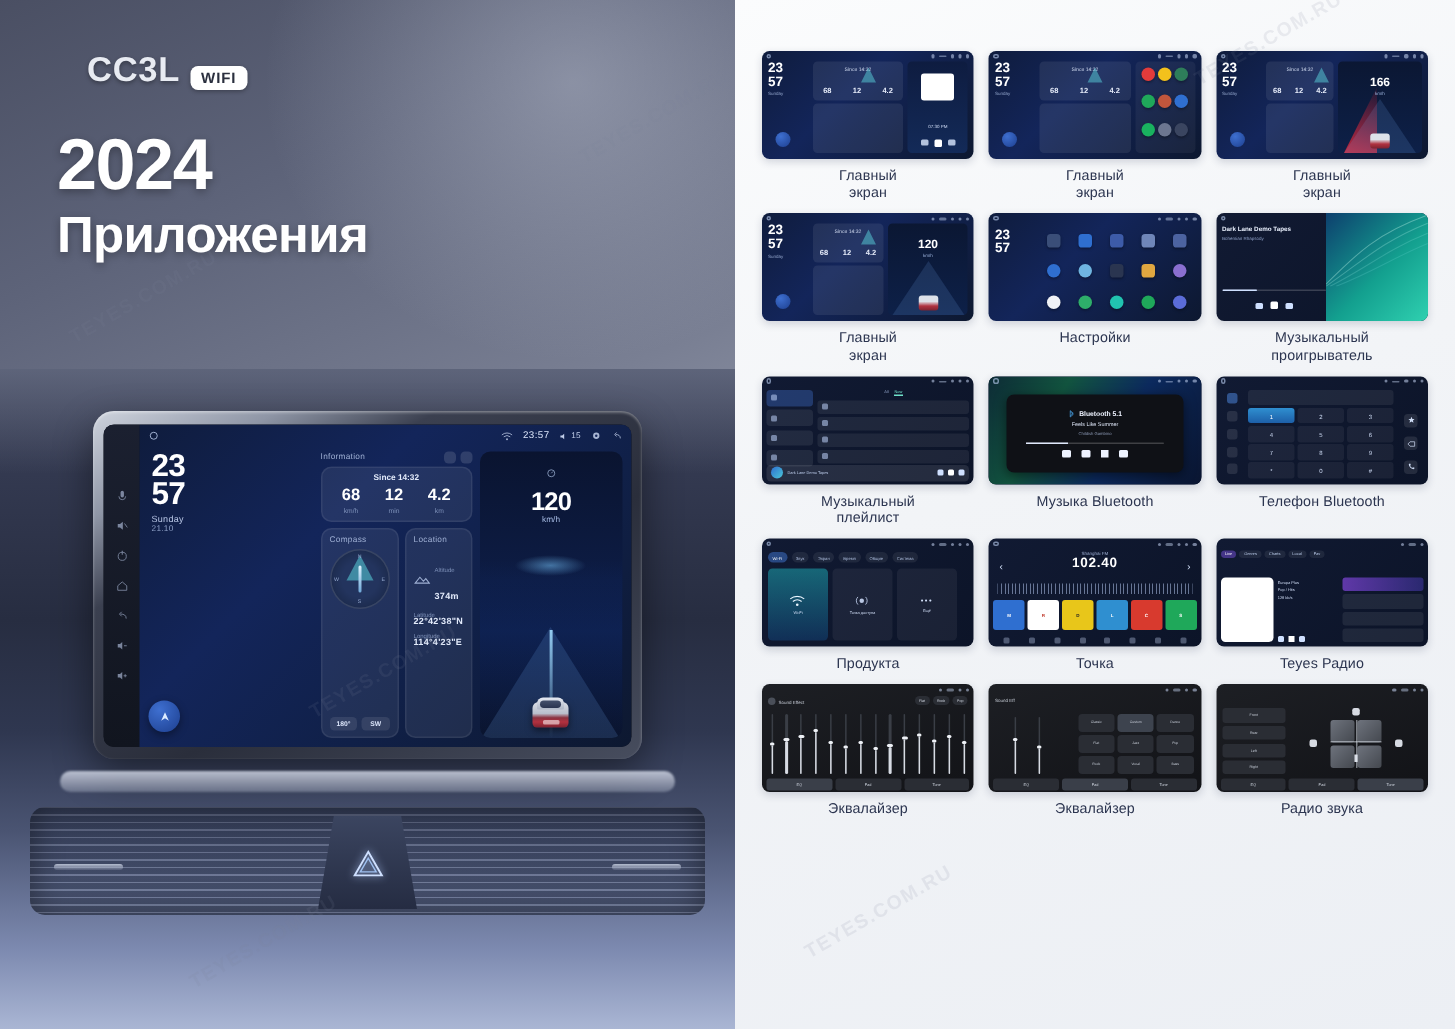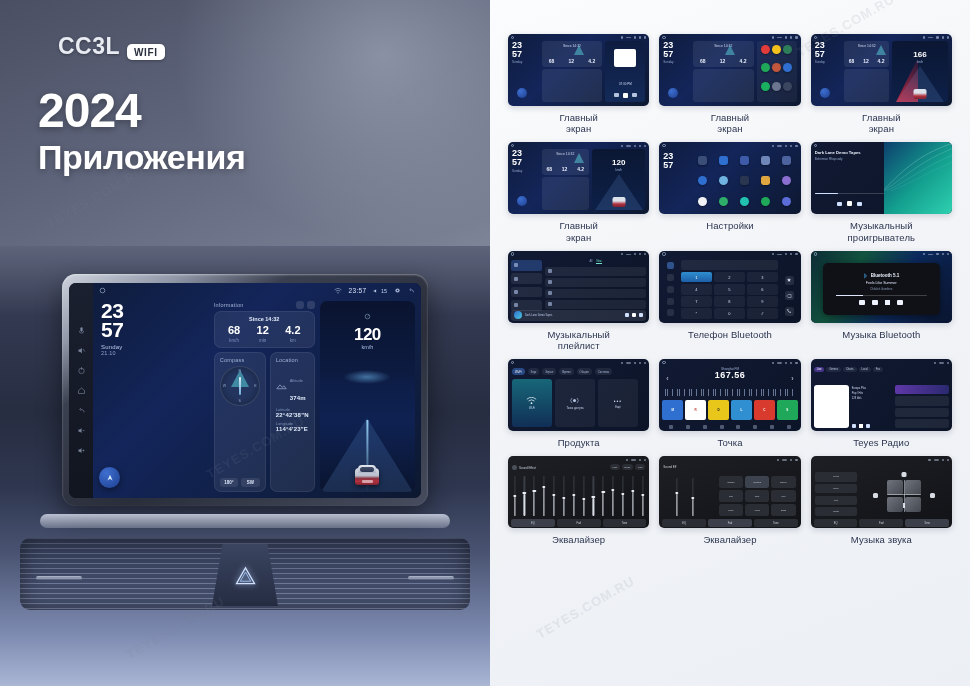--- a/index.html
+++ b/index.html
@@ -1052,20 +1052,56 @@
             </span>
           </div>
         </div>
         <div class="cap">
           <span>Музыкальный</span><br>
           <span>плейлист</span>
         </div>
       </div>
 
       <div class="cell">
+        <div class="thumb">
+          <div class="bt-bg"></div>
+          <div class="mini-home"></div>
+          <div class="mini-sb">
+              <span class="mini-dot"></span>
+              <span class="mini-bar-el"></span>
+              <span class="mini-dot"></span>
+              <span class="mini-dot"></span>
+              <span class="mini-dot"></span>
+            </div>
+          <div class="bt-card">
+            <div class="bt-head">
+              <svg viewBox="0 0 10 12" width="5" height="6">
+                  <path d="M3 3l4 3.5-4 3.5V1.5l4 3.5-4 3.5" stroke="#4aa8f0" stroke-width=".9" fill="none"></path>
+                </svg>
+              <span class="bt-name">Bluetooth 5.1</span>
+            </div>
+            <div class="bt-title">Feels Like Summer</div>
+            <div class="bt-sub">Childish Gambino</div>
+            <div class="bt-prog">
+                <i></i>
+              </div>
+            <div class="bt-ctrls">
+              <span style="width:6px;height:5px;background:#eef3ff;border-radius:1px;"></span>
+              <span style="width:6px;height:5px;background:#eef3ff;border-radius:1px;"></span>
+              <span style="width:5px;height:5px;background:#eef3ff;"></span>
+              <span style="width:6px;height:5px;background:#eef3ff;border-radius:1px;"></span>
+            </div>
+          </div>
+        </div>
+        <div class="cap">
+          <span>Музыка Bluetooth</span>
+        </div>
+      </div>
+
+      <div class="cell">
         <div class="thumb t-dark">
           <div class="mini-home"></div>
           <div class="mini-sb">
               <span class="mini-dot"></span>
               <span class="mini-bar-el"></span>
               <span class="mini-dot"></span>
               <span class="mini-dot"></span>
               <span class="mini-dot"></span>
             </div>
           <div class="ph-rail">
@@ -1109,56 +1145,20 @@
                 </svg>
             </span>
           </div>
         </div>
         <div class="cap">
           <span>Телефон Bluetooth</span>
         </div>
       </div>
 
       <div class="cell">
-        <div class="thumb">
-          <div class="bt-bg"></div>
-          <div class="mini-home"></div>
-          <div class="mini-sb">
-              <span class="mini-dot"></span>
-              <span class="mini-bar-el"></span>
-              <span class="mini-dot"></span>
-              <span class="mini-dot"></span>
-              <span class="mini-dot"></span>
-            </div>
-          <div class="bt-card">
-            <div class="bt-head">
-              <svg viewBox="0 0 10 12" width="5" height="6">
-                  <path d="M3 3l4 3.5-4 3.5V1.5l4 3.5-4 3.5" stroke="#4aa8f0" stroke-width=".9" fill="none"></path>
-                </svg>
-              <span class="bt-name">Bluetooth 5.1</span>
-            </div>
-            <div class="bt-title">Feels Like Summer</div>
-            <div class="bt-sub">Childish Gambino</div>
-            <div class="bt-prog">
-                <i></i>
-              </div>
-            <div class="bt-ctrls">
-              <span style="width:6px;height:5px;background:#eef3ff;border-radius:1px;"></span>
-              <span style="width:6px;height:5px;background:#eef3ff;border-radius:1px;"></span>
-              <span style="width:5px;height:5px;background:#eef3ff;"></span>
-              <span style="width:6px;height:5px;background:#eef3ff;border-radius:1px;"></span>
-            </div>
-          </div>
-        </div>
-        <div class="cap">
-          <span>Музыка Bluetooth</span>
-        </div>
-      </div>
-
-      <div class="cell">
         <div class="thumb t-dark">
           <div class="mini-home"></div>
           <div class="mini-sb">
               <span class="mini-dot"></span>
               <span class="mini-bar-el"></span>
               <span class="mini-dot"></span>
               <span class="mini-dot"></span>
               <span class="mini-dot"></span>
             </div>
           <div class="set-tabs">
@@ -1201,21 +1201,21 @@
           <div class="mini-home"></div>
           <div class="mini-sb">
               <span class="mini-dot"></span>
               <span class="mini-bar-el"></span>
               <span class="mini-dot"></span>
               <span class="mini-dot"></span>
               <span class="mini-dot"></span>
             </div>
           <div class="rd-top">
             <div class="rd-band">Shanghai FM</div>
-            <div class="rd-freq">167.56</div>
+            <div class="rd-freq">102.40</div>
           </div>
           <span class="rd-arrow" style="left:7px;">‹</span>
           <span class="rd-arrow" style="right:7px;">›</span>
           <div class="rd-scale"></div>
           <div class="rd-presets">
             <span class="rd-p" style="background:#2f6fd0;">M</span>
             <span class="rd-p" style="background:#ffffff;color:#c0392b;">R</span>
             <span class="rd-p" style="background:#e8c61a;color:#222;">D</span>
             <span class="rd-p" style="background:#2f8fd0;">L</span>
             <span class="rd-p" style="background:#d83a2e;">C</span>
@@ -1446,21 +1446,21 @@
             <span class="bal-cross-h"></span>
             <span class="bal-cross-v"></span>
           </div>
           <div class="eq-dock">
             <span class="eq-dbtn">EQ</span>
             <span class="eq-dbtn">Fad</span>
             <span class="eq-dbtn on">Tone</span>
           </div>
         </div>
         <div class="cap">
-          <span>Музыка звука</span>
+          <span>Радио звука</span>
         </div>
       </div>
 
     </div>
 
     <div class="wm" style="left:300px; top:18px;">TEYES.COM.RU</div>
     <div class="wm" style="left:40px; top:600px;">TEYES.COM.RU</div>
   </div>
 
 </div>

